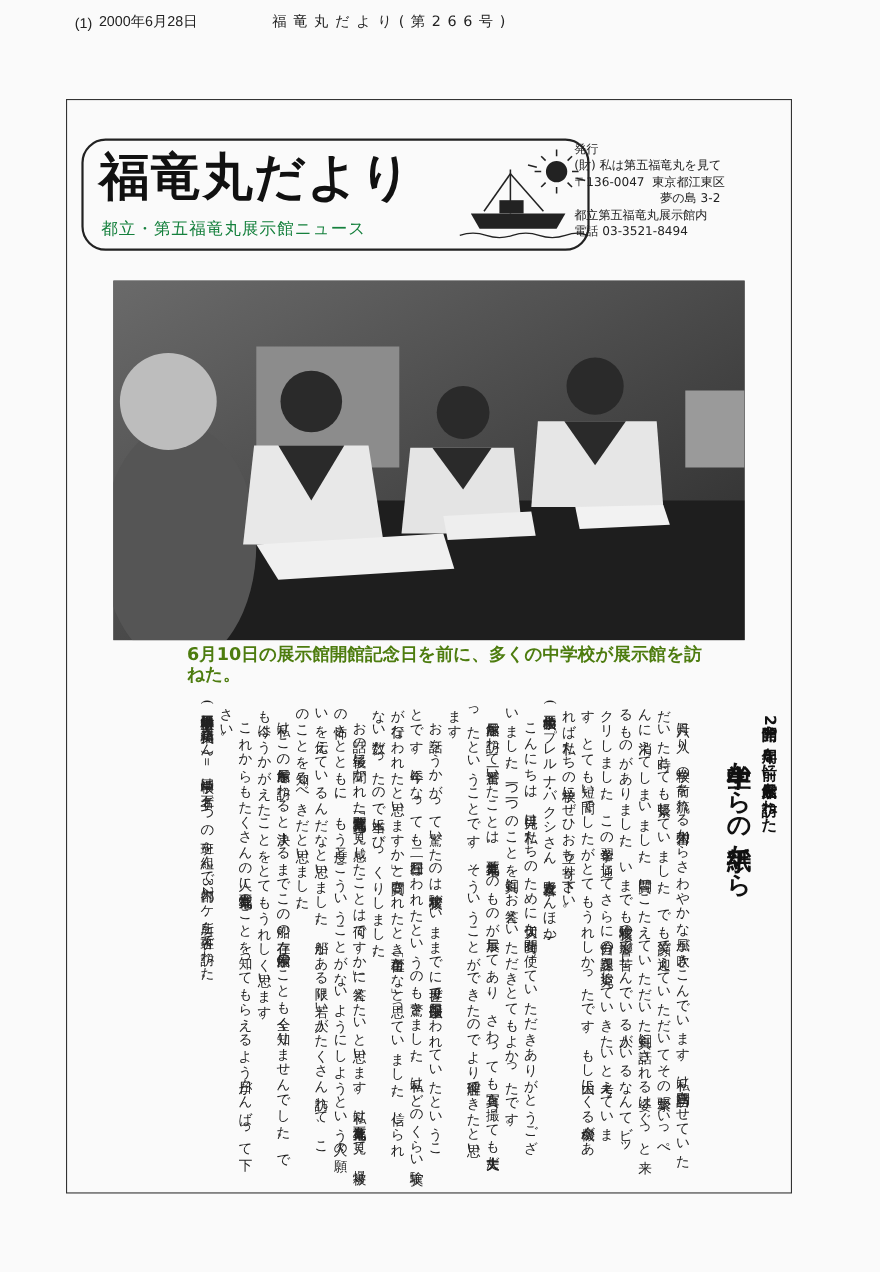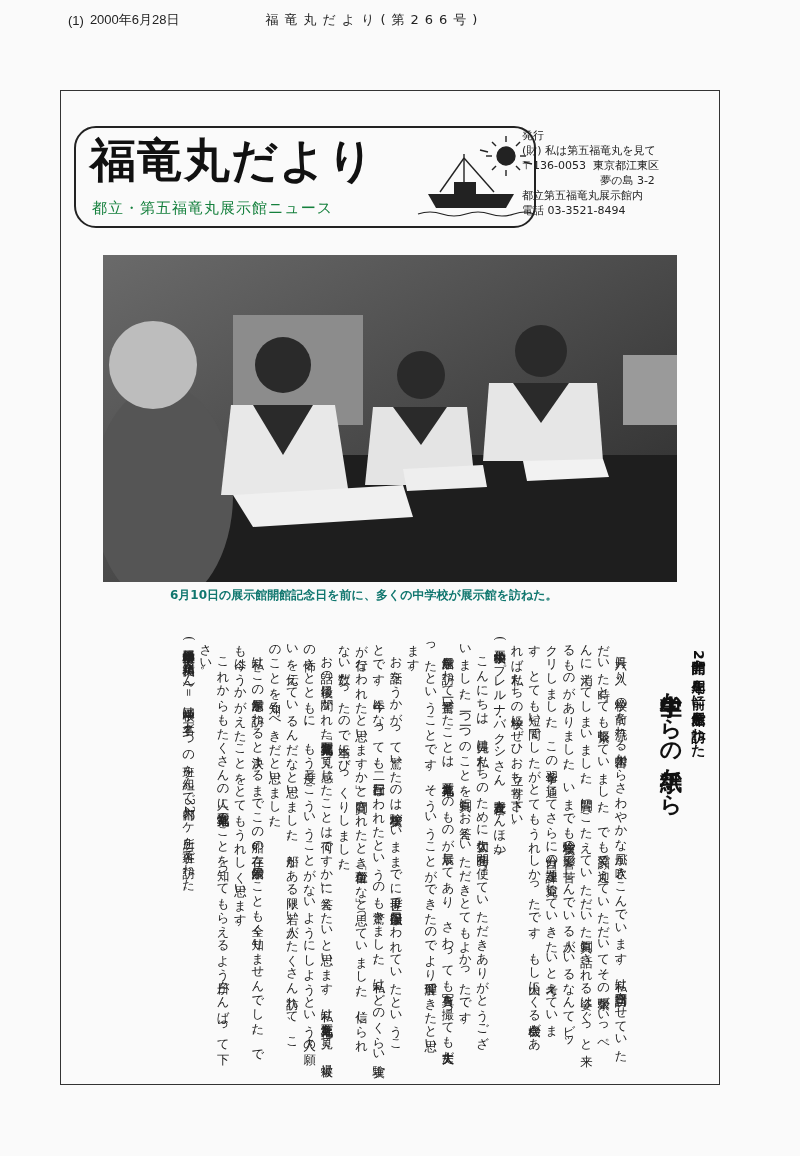--- a/index.html
+++ b/index.html
@@ -1,30 +1,30 @@
 <!DOCTYPE html>
 <html><head>
   <meta charset="utf-8">
   <style>
     * { margin:0; padding:0; box-sizing:border-box; }
     html, body { width:800px; height:1156px; background:#fafafa; overflow:hidden; }
     body { position:relative; font-family:"DejaVu Serif", serif; color:#1a1a1a; }
     .running-head { position:absolute; top:8px; left:68px; width:620px; height:24px; display:flex; align-items:center; font-size:13px; color:#222; }
     .running-head .pg { font-family:"Liberation Sans", sans-serif; }
     .running-head .date { margin-left:6px; font-family:"Liberation Sans", sans-serif; }
-    .running-head .ttl { margin-left:86px; letter-spacing:6px; font-family:"DejaVu Sans", sans-serif; }
+    .running-head .ttl { margin-left:68px; letter-spacing:6px; font-family:"DejaVu Sans", sans-serif; }
     .frame { position:absolute; left:60px; top:90px; width:660px; height:995px; border:1.5px solid #333; }
     .masthead { position:absolute; left:74px; top:126px; width:462px; height:102px; border:2px solid #222; border-radius:22px; }
     .mast-title { position:absolute; left:90px; top:130px; font-family:"DejaVu Sans", sans-serif; font-weight:bold; font-size:46px; letter-spacing:1px; color:#111; }
     .mast-sub { position:absolute; left:92px; top:199px; font-family:"DejaVu Sans", sans-serif; font-size:15px; letter-spacing:1px; color:#15803d; }
     .ship { position:absolute; left:410px; top:128px; width:128px; height:96px; }
     .publisher { position:absolute; left:522px; top:128px; width:165px; font-family:"DejaVu Sans", sans-serif; font-size:11px; line-height:15px; color:#222; }
     .publisher .indent { padding-left:46px;text-align:center; }
     .photo { position:absolute; left:103px; top:255px; width:574px; height:327px; background:#3a3a3a; overflow:hidden; }
-    .caption { position:absolute; left:170px; top:586px; width:470px; font-family:"DejaVu Sans", sans-serif; font-weight:bold; font-size:12px; line-height:18px; color:#0f766e; }
+    .caption { position:absolute; left:170px; top:586px; width:470px; font-family:"DejaVu Sans", sans-serif; font-weight:bold; font-size:16px; line-height:18px; color:#4d7c0f; }
     .article { position:absolute; left:82px; top:636px; width:626px; height:420px; display:flex; flex-direction:row-reverse; }
     .headline { writing-mode:vertical-rl; font-family:"DejaVu Sans", sans-serif; color:#111; }
     .hl-sub { font-size:14px; font-weight:bold; margin-left:4px; margin-top:14px; }
     .hl-main { font-size:22px; font-weight:bold; margin-top:42px; margin-left:8px; }
     .body-text { writing-mode:vertical-rl; font-family:"DejaVu Serif", serif; font-size:12.4px; line-height:17.3px; height:420px; margin-right:18px; color:#222; }
     .body-text p { text-indent:1em; }
     .body-text .sig { text-indent:0; }
   </style>
 </head>
 <body>
@@ -59,21 +59,21 @@
     <line x1="54" y1="30" x2="84" y2="64"></line>
   </g>
   <path d="M18 66 L104 66 L96 80 L26 80 Z" fill="#222"></path>
   <rect x="44" y="54" width="22" height="12" fill="#222"></rect>
   <path d="M8 86 Q20 82 32 86 T56 86 T80 86 T104 86 T124 86" stroke="#222" stroke-width="1.2" fill="none"></path>
 </svg>
 
 <div class="publisher">
   <div>発行</div>
   <div>(財) 私は第五福竜丸を見て</div>
-  <div><span>〒136-0053</span>&nbsp;&nbsp;<span>東京都江東区</span></div>
+  <div><span>〒136-0047</span>&nbsp;&nbsp;<span>東京都江東区</span></div>
   <div class="indent">夢の島 3-2</div>
   <div>都立第五福竜丸展示館内</div>
   <div>電話 03-3521-8494</div>
 </div>
 
 <div class="photo">
   <svg width="574" height="327" viewBox="0 0 574 327">
     <defs>
       <linearGradient id="bg" x1="0" y1="0" x2="1" y2="1">
         <stop offset="0" stop-color="#6a6a6a"></stop>

